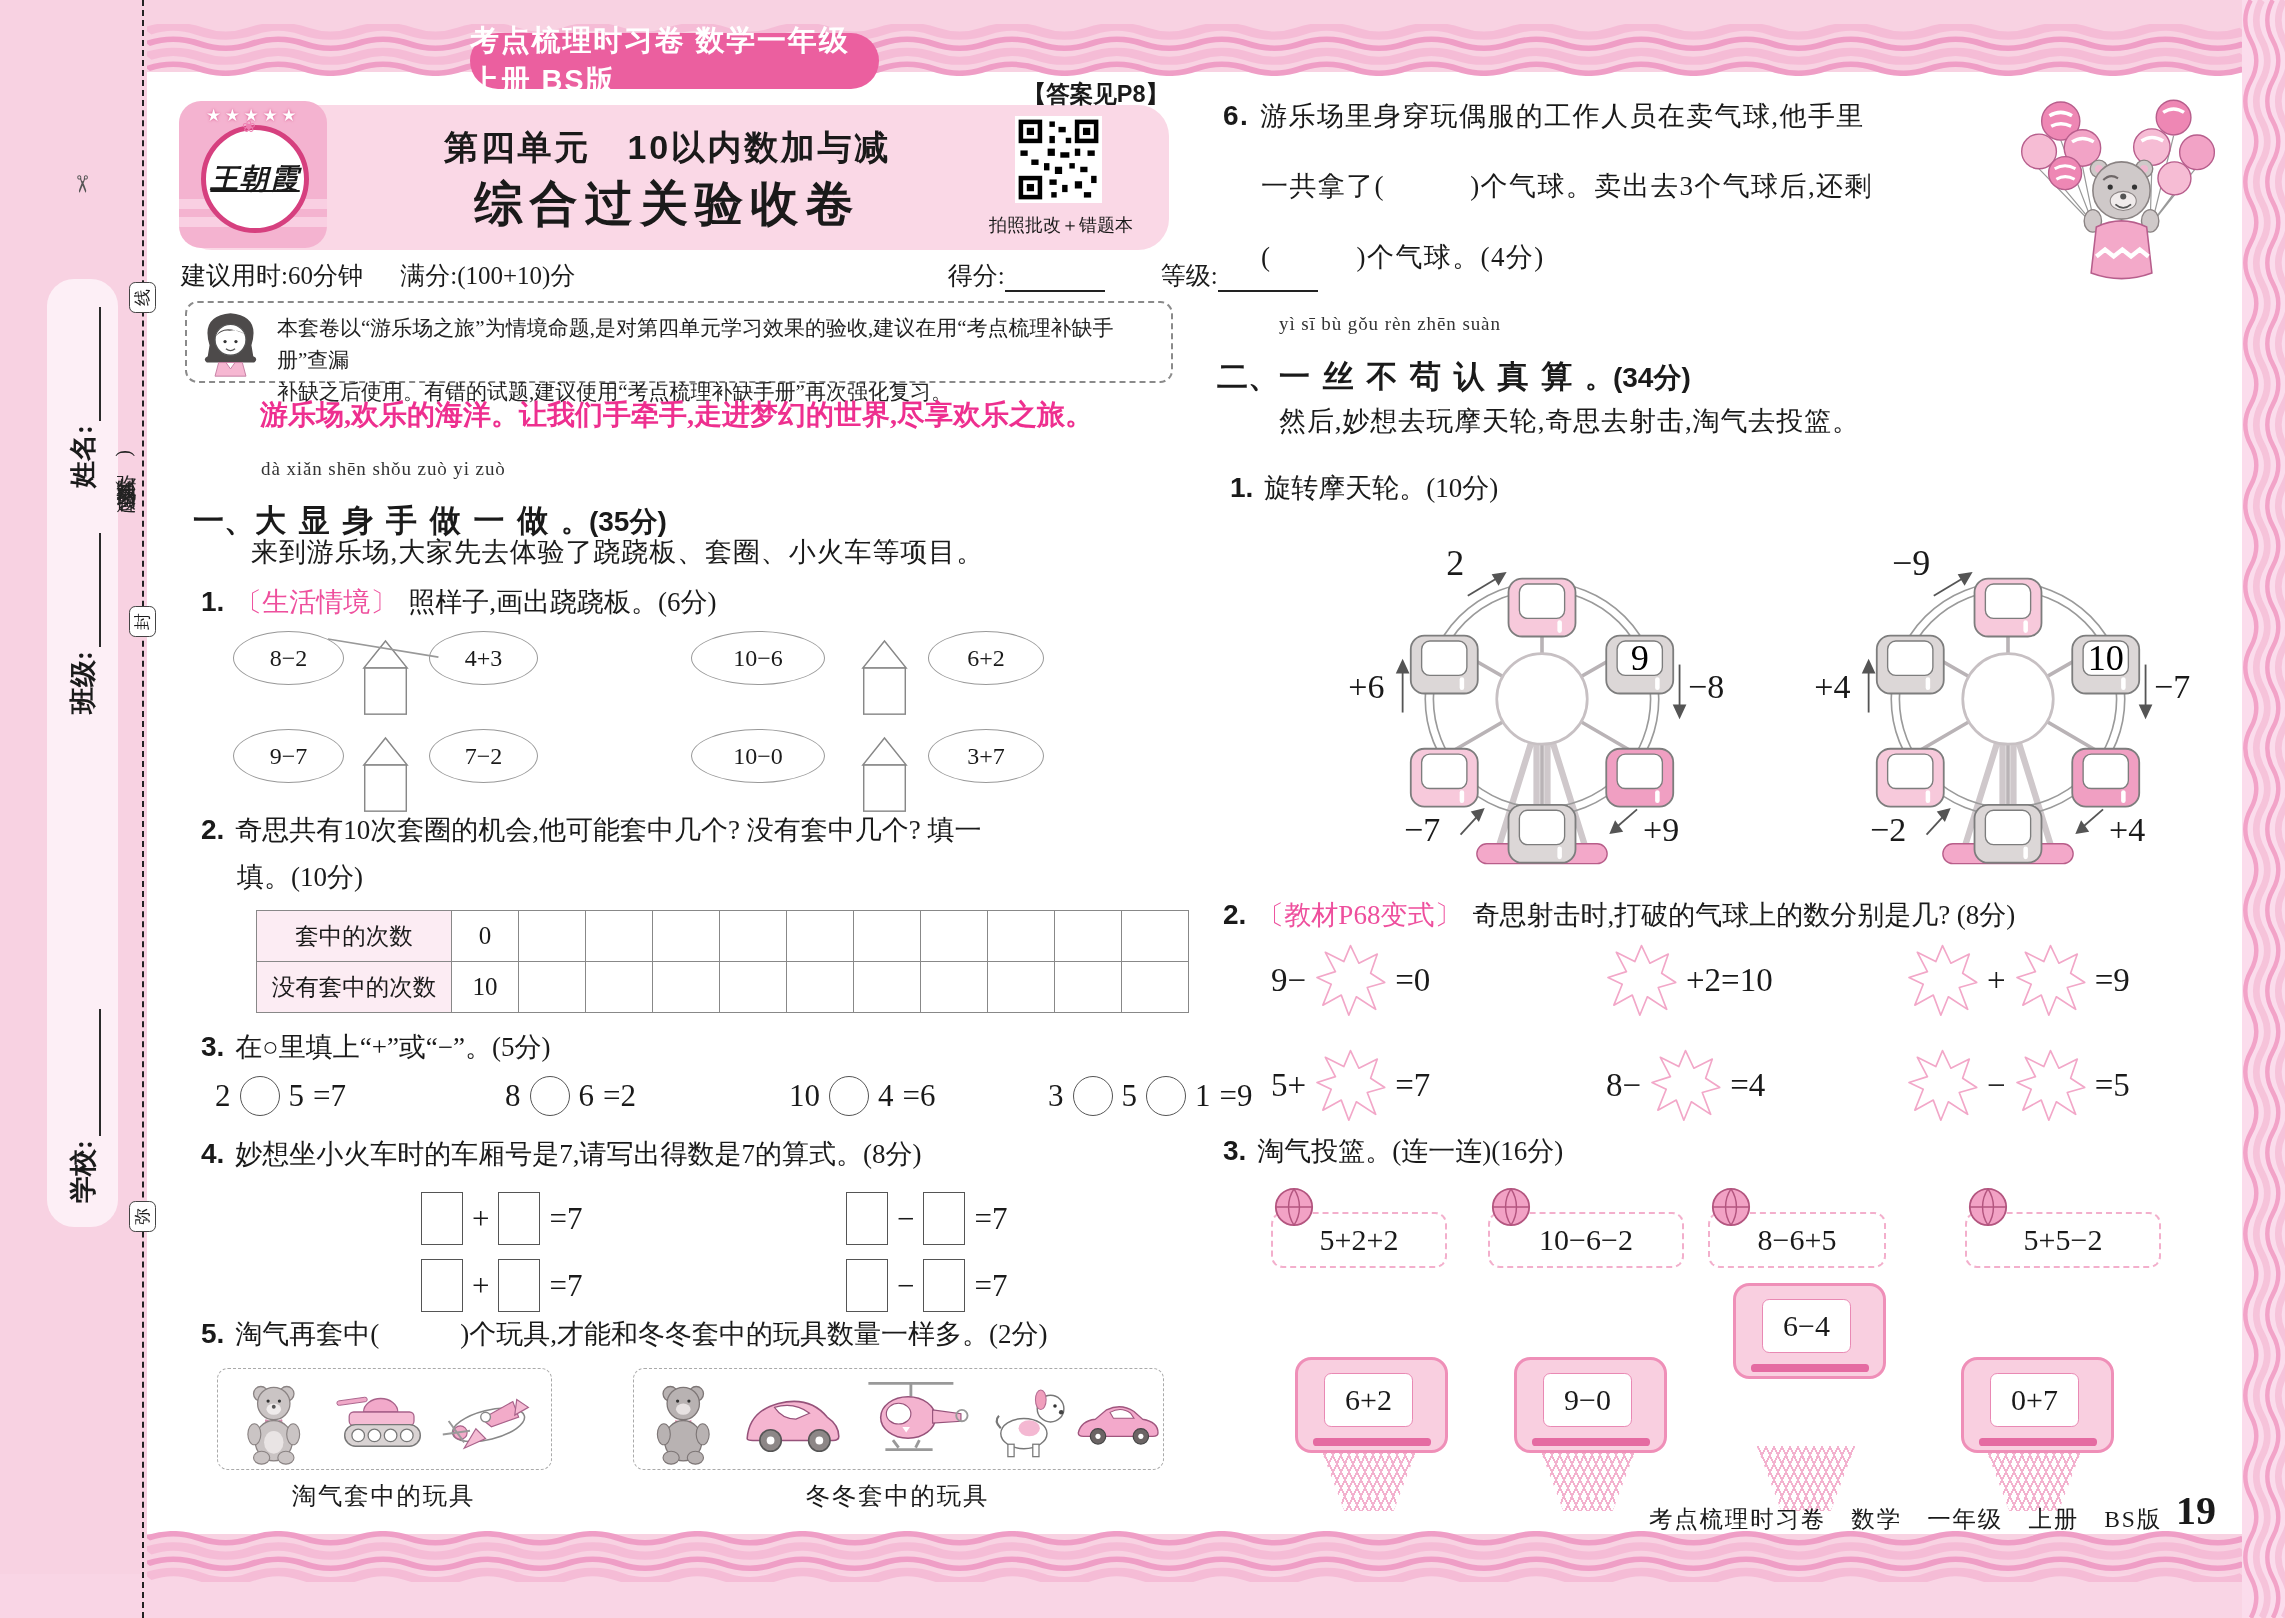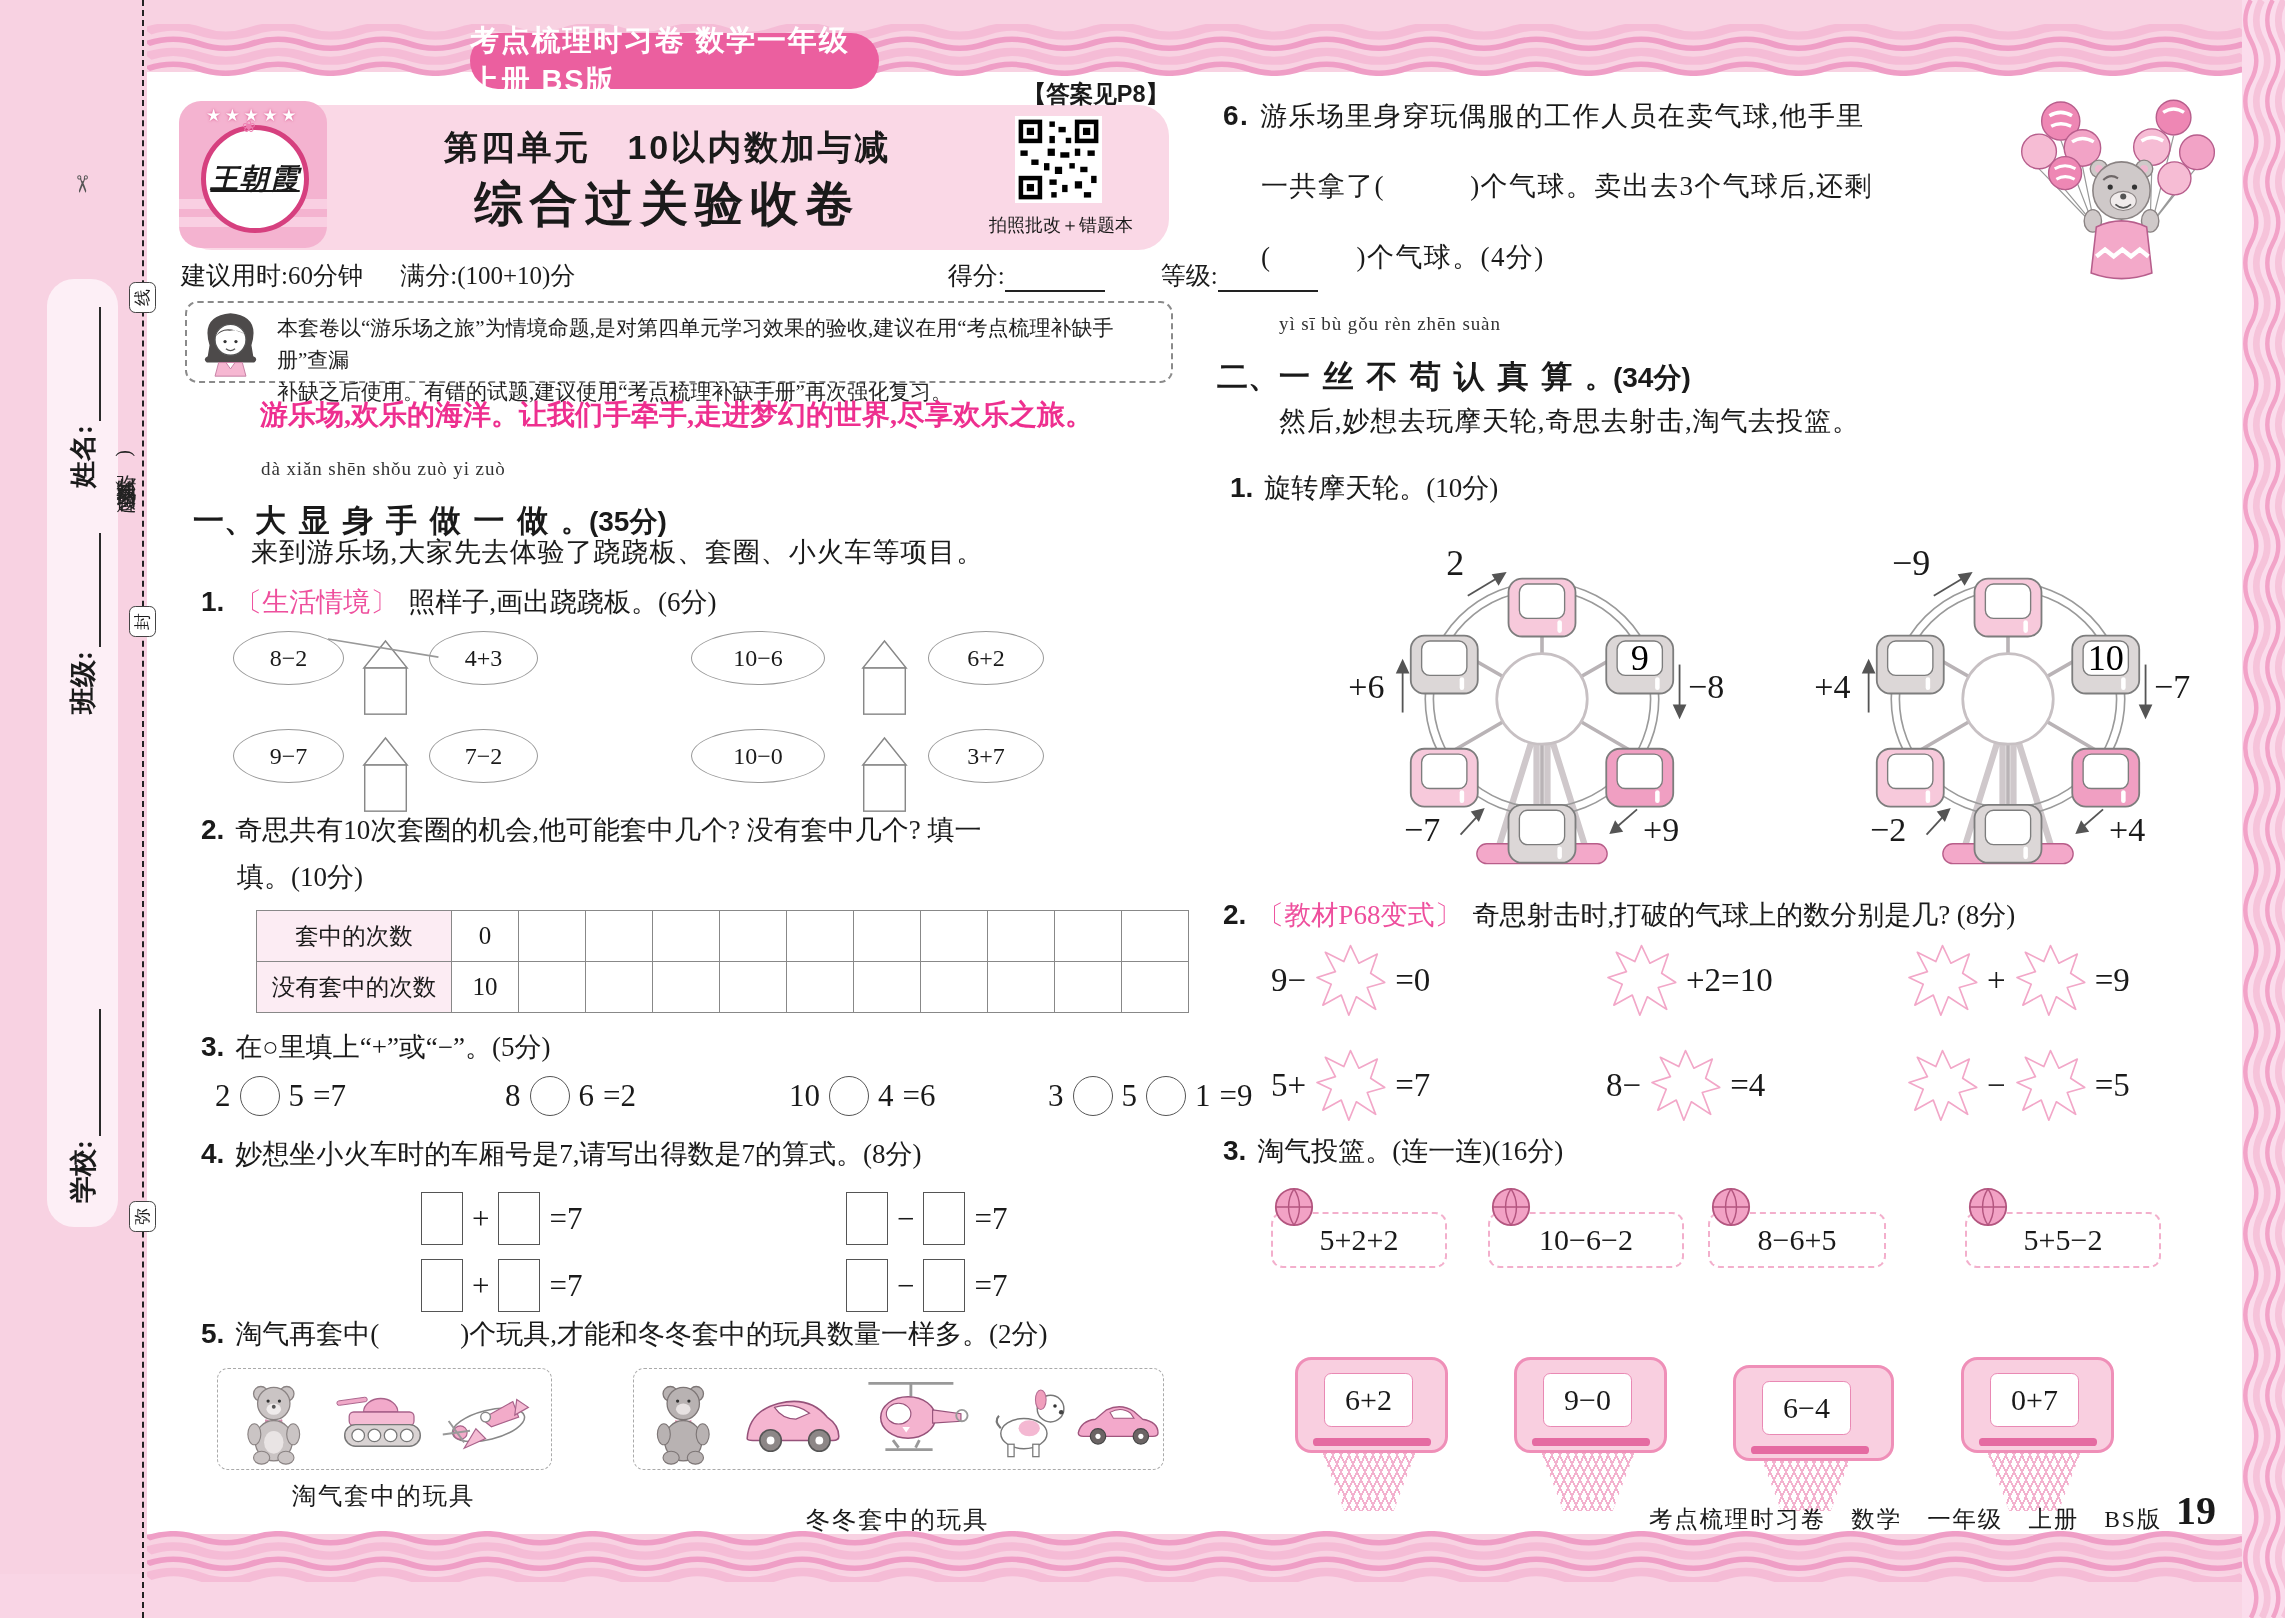--- a/index.html
+++ b/index.html
@@ -484,21 +484,21 @@
     <svg class="toy" style="left:440px;top:22px;" width="90" height="65" viewBox="0 0 105 70">
       <path d="M5 46 Q8 32 25 30 L38 19 Q55 11 70 21 L80 30 Q98 33 98 46 Q98 50 92 50 L11 50 Q5 50 5 46 Z" fill="#f3a9cb" stroke="#a0567e" stroke-width="1.6"></path>
       <path d="M42 22 Q55 15 66 23 L70 29 L46 29 Z" fill="#fff" stroke="#a0567e" stroke-width="1.2"></path>
       <circle cx="28" cy="50" r="9" fill="#6b6464" stroke="#444" stroke-width="1.4"></circle>
         <circle cx="28" cy="50" r="3" fill="#fff"></circle>
       <circle cx="78" cy="50" r="9" fill="#6b6464" stroke="#444" stroke-width="1.4"></circle>
         <circle cx="78" cy="50" r="3" fill="#fff"></circle>
     </svg>
   </div>
   <div class="toy-label" style="left:217px;top:1480px;width:333px;">淘气套中的玩具</div>
-  <div class="toy-label" style="left:633px;top:1480px;width:529px;margin-top:24px;">冬冬套中的玩具</div>
+  <div class="toy-label" style="left:633px;top:1480px;width:529px;">冬冬套中的玩具</div>
 
   <div class="abs q-line" style="left:1223px;top:98px;letter-spacing:1.4px;">
     <span class="q-num">6.</span>
     <span>游乐场里身穿玩偶服的工作人员在卖气球,他手里</span>
   </div>
   <div class="abs q-line" style="left:1261px;top:168px;letter-spacing:1.4px;">
     <span>一共拿了(　　　)个气球。卖出去3个气球后,还剩</span>
   </div>
   <div class="abs q-line" style="left:1261px;top:239px;letter-spacing:1.4px;">
     <span>(　　　)个气球。(4分)</span>
@@ -746,21 +746,21 @@
   <div class="net" style="left:1750px;top:1446px;"></div>
   <div class="net" style="left:1978px;top:1446px;"></div>
   <div class="hoop-board" style="left:1295px;top:1357px;">
     <div class="hoop-panel">6+2</div>
     <div class="hoop-rim"></div>
   </div>
   <div class="hoop-board" style="left:1514px;top:1357px;">
     <div class="hoop-panel">9−0</div>
     <div class="hoop-rim"></div>
   </div>
-  <div class="hoop-board" style="left:1733px;top:1365px;padding-left:8px;">
+  <div class="hoop-board" style="left:1733px;top:1283px;">
     <div class="hoop-panel">6−4</div>
     <div class="hoop-rim"></div>
   </div>
   <div class="hoop-board" style="left:1961px;top:1357px;">
     <div class="hoop-panel">0+7</div>
     <div class="hoop-rim"></div>
   </div>
 
   <div id="footer-line" class="abs">考点梳理时习卷　数学　一年级　上册　BS版</div>
   <div id="page-num" class="abs">19</div>

